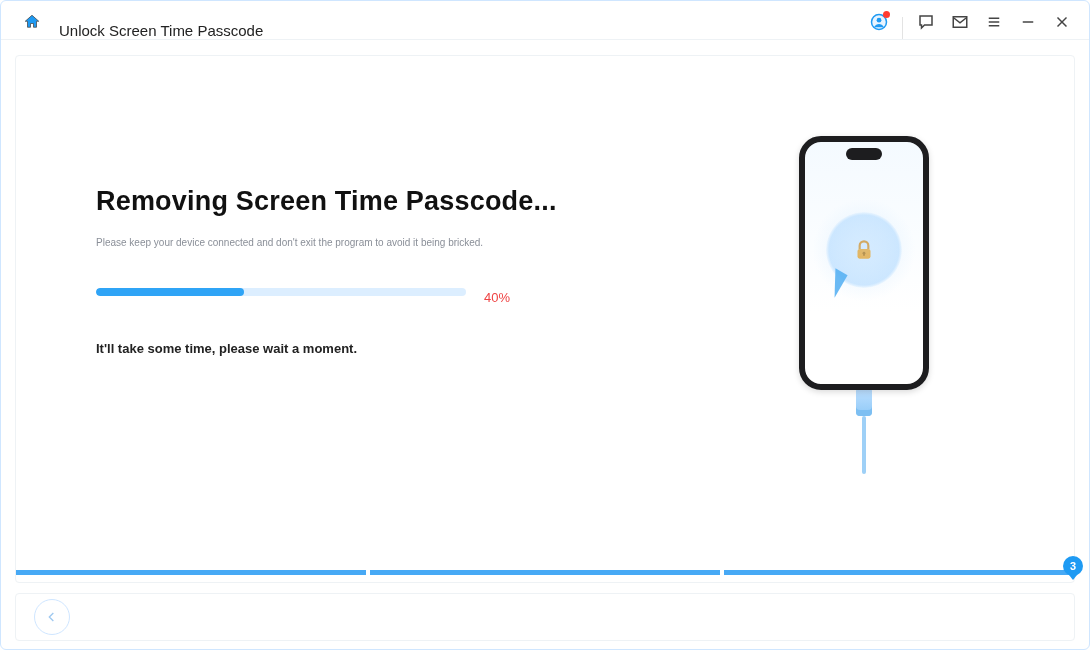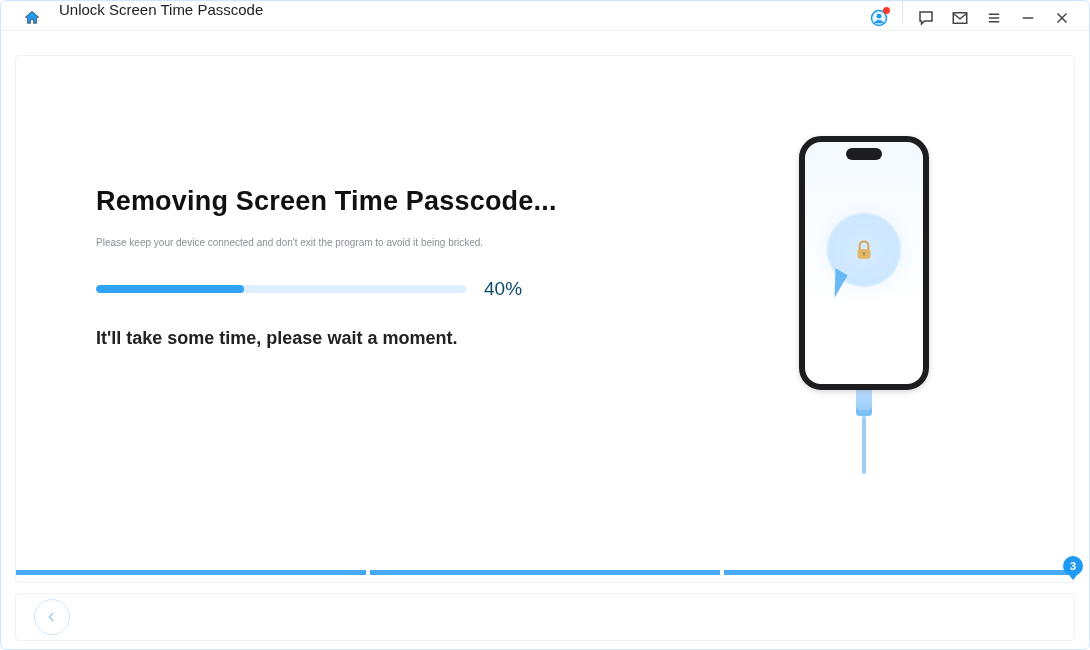--- a/index.html
+++ b/index.html
@@ -1,40 +1,40 @@
 <!DOCTYPE html>
 <html><head>
   <meta charset="utf-8">
   <style>
     * { margin:0; padding:0; box-sizing:border-box; font-family: "Segoe UI", Arial, sans-serif; }
     body { width:1090px; height:650px; background:#fff; position:relative; overflow:hidden; }
     .window { position:absolute; inset:0; border:1px solid #cfe6ff; border-radius:6px; background:#fff; }
 
     
-    .titlebar { height:30px; display:flex; align-items:flex-start; padding:0 10px 0 18px; border-bottom:1px solid #eef2f5; }
+    .titlebar { height:39px; display:flex; align-items:flex-end; padding:0 10px 0 18px; border-bottom:1px solid #eef2f5; }
     .titlebar .title { margin-left:14px; font-size:15px; color:#222; font-weight:500; }
     .titlebar .spacer { flex:1; }
     .tb-btn { width:34px; height:34px; display:flex; align-items:center; justify-content:center; color:#555; position:relative; cursor:pointer; }
     .tb-btn svg { width:18px; height:18px; stroke:#444; }
     .divider { width:1px; height:22px; background:#e3e3e3; margin:0 6px; }
     .avatar-dot { position:absolute; top:6px; right:6px; width:7px; height:7px; border-radius:50%; background:#ff3b30; }
 
     
     .content-area { position:absolute; top:54px; left:14px; right:14px; bottom:66px; border:1px solid #eef2f5; border-radius:4px; background:#fff; }
     .main-inner { display:flex; height:calc(100% - 28px); }
     .left-col { flex:1; padding:130px 60px 0 80px; }
     .right-col { width:420px; display:flex; align-items:center; justify-content:center; }
 
     h1.heading { font-size:27px; font-weight:700; color:#111; letter-spacing:.2px; }
     .subtext { margin-top:18px; font-size:10px; color:#8a8f98; line-height:1.5; max-width:400px; }
     .progress-row { margin-top:28px; display:flex; align-items:center; gap:18px; }
     .pbar { flex:0 0 370px; height:8px; background:#dceeff; border-radius:5px; overflow:hidden; }
     .pbar-fill { height:100%; background:#2fa4f6; border-radius:5px; }
-    .pct { font-size:19px; color:#0c4a6e; }
-    .waitline { margin-top:28px; font-size:18px; font-weight:600; color:#222; }
+    .pct { font-size:13px; color:#ef4444;margin-top:12px; }
+    .waitline { margin-top:36px; font-size:13px; font-weight:600; color:#222; }
 
     
     .phone-wrap { position:relative; width:170px; }
     .phone { width:130px; height:254px; border:6px solid #1d1d1f; border-radius:22px; background:linear-gradient(180deg,#f4faff 0%,#ffffff 70%); position:relative; margin:0 auto; box-shadow:0 2px 6px rgba(0,0,0,.15); }
     .notch { position:absolute; top:6px; left:50%; transform:translateX(-50%); width:36px; height:12px; background:#1d1d1f; border-radius:8px; }
     .lock-circle { position:absolute; top:70px; left:50%; transform:translateX(-50%); width:76px; height:76px; border-radius:50%; background:radial-gradient(circle,#e6f3ff 0%,#cfe8ff 65%, rgba(255,255,255,0) 72%); display:flex; align-items:center; justify-content:center; }
     .lock-circle::after{ content:""; position:absolute; inset:-14px; border-radius:50%; background:radial-gradient(circle, rgba(180,220,255,.35) 0%, rgba(255,255,255,0) 70%); }
     .padlock { width:26px; height:26px; }
     .pointer { position:absolute; top:128px; left:50%; width:0; height:0; border-left:14px solid transparent; border-right:0 solid transparent; border-top:26px solid #59b1f3; transform:translateX(-36px) rotate(30deg); opacity:.9; }
     .cable-plug { width:16px; height:28px; background:linear-gradient(180deg,#bfe0ff,#8fc9f7); border-radius:3px 3px 4px 4px; margin:0 auto; margin-top:-2px; box-shadow:inset 0 -6px 0 #7dbff2; }

